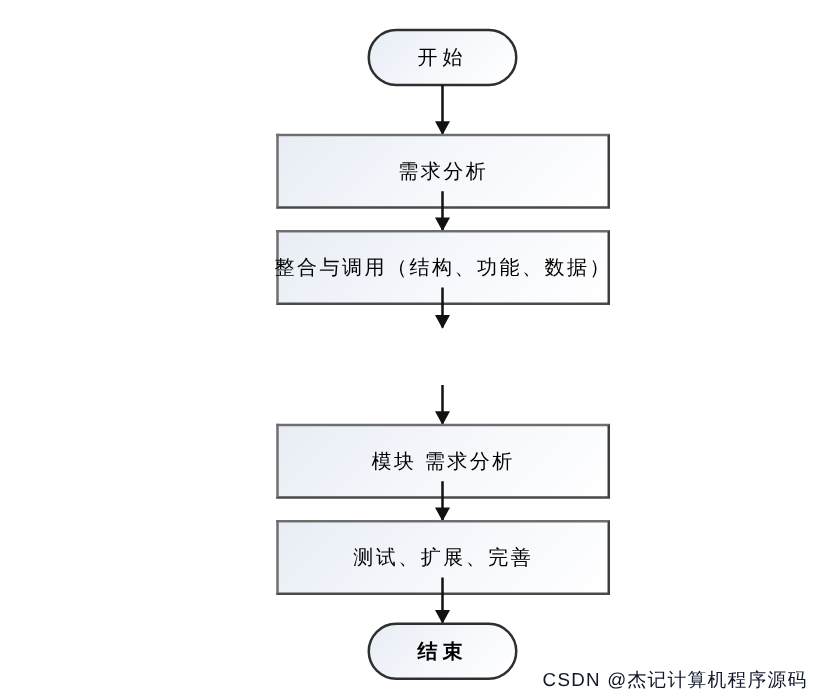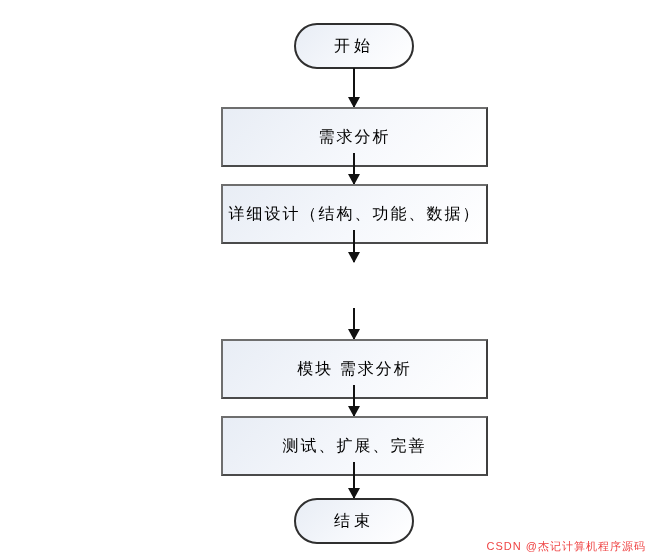--- a/index.html
+++ b/index.html
@@ -54,22 +54,22 @@
     width: 0;
     height: 0;
     border-left: 6px solid transparent;
     border-right: 6px solid transparent;
     border-top: 11px solid #111111;
   }
   .watermark {
     position: absolute;
     right: 5px;
     bottom: 5px;
-    font-size: 11px;
-    color: #ef4444;
+    font-size: 15px;
+    color: #0f172a;
     letter-spacing: 1px;
   }
 </style>
 </head>
 <body>
 
 <div class="canvas">
 
   <div class="node terminator" style="top:23px;">
     <span class="node-label">开始</span>
@@ -77,39 +77,39 @@
 
   <div class="arrow" style="top:68px;height:39px;"></div>
 
   <div class="node process" style="top:107px;">
     <span class="node-label">需求分析</span>
   </div>
 
   <div class="arrow" style="top:153px;height:31px;"></div>
 
   <div class="node process" style="top:184px;">
-    <span class="node-label">详细设计（结构、功能、数据）</span>
+    <span class="node-label">整合与调用（结构、功能、数据）</span>
   </div>
 
   <div class="arrow" style="top:230px;height:32px;"></div>
 
 
   <div class="arrow" style="top:308px;height:31px;"></div>
 
   <div class="node process" style="top:339px;">
     <span class="node-label">模块 需求分析</span>
   </div>
 
   <div class="arrow" style="top:385px;height:31px;"></div>
 
   <div class="node process" style="top:416px;">
     <span class="node-label">测试、扩展、完善</span>
   </div>
 
   <div class="arrow" style="top:462px;height:36px;"></div>
 
-  <div class="node terminator" style="top:498px;">
+  <div class="node terminator" style="top:498px;font-weight:bold;">
     <span class="node-label">结束</span>
   </div>
 
   <div class="watermark">CSDN @杰记计算机程序源码</div>
 
 </div>
 
 </body></html>

